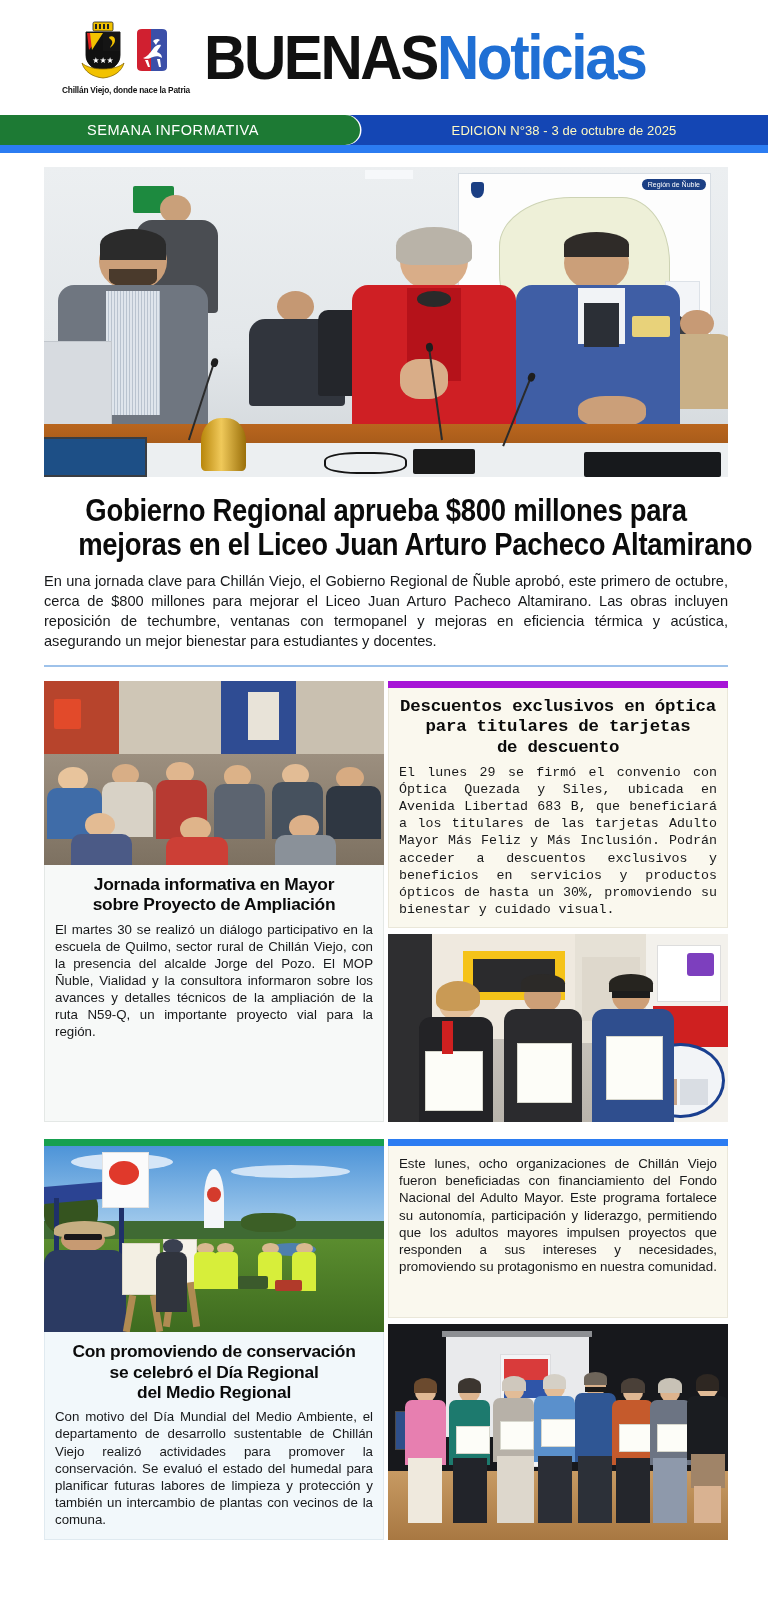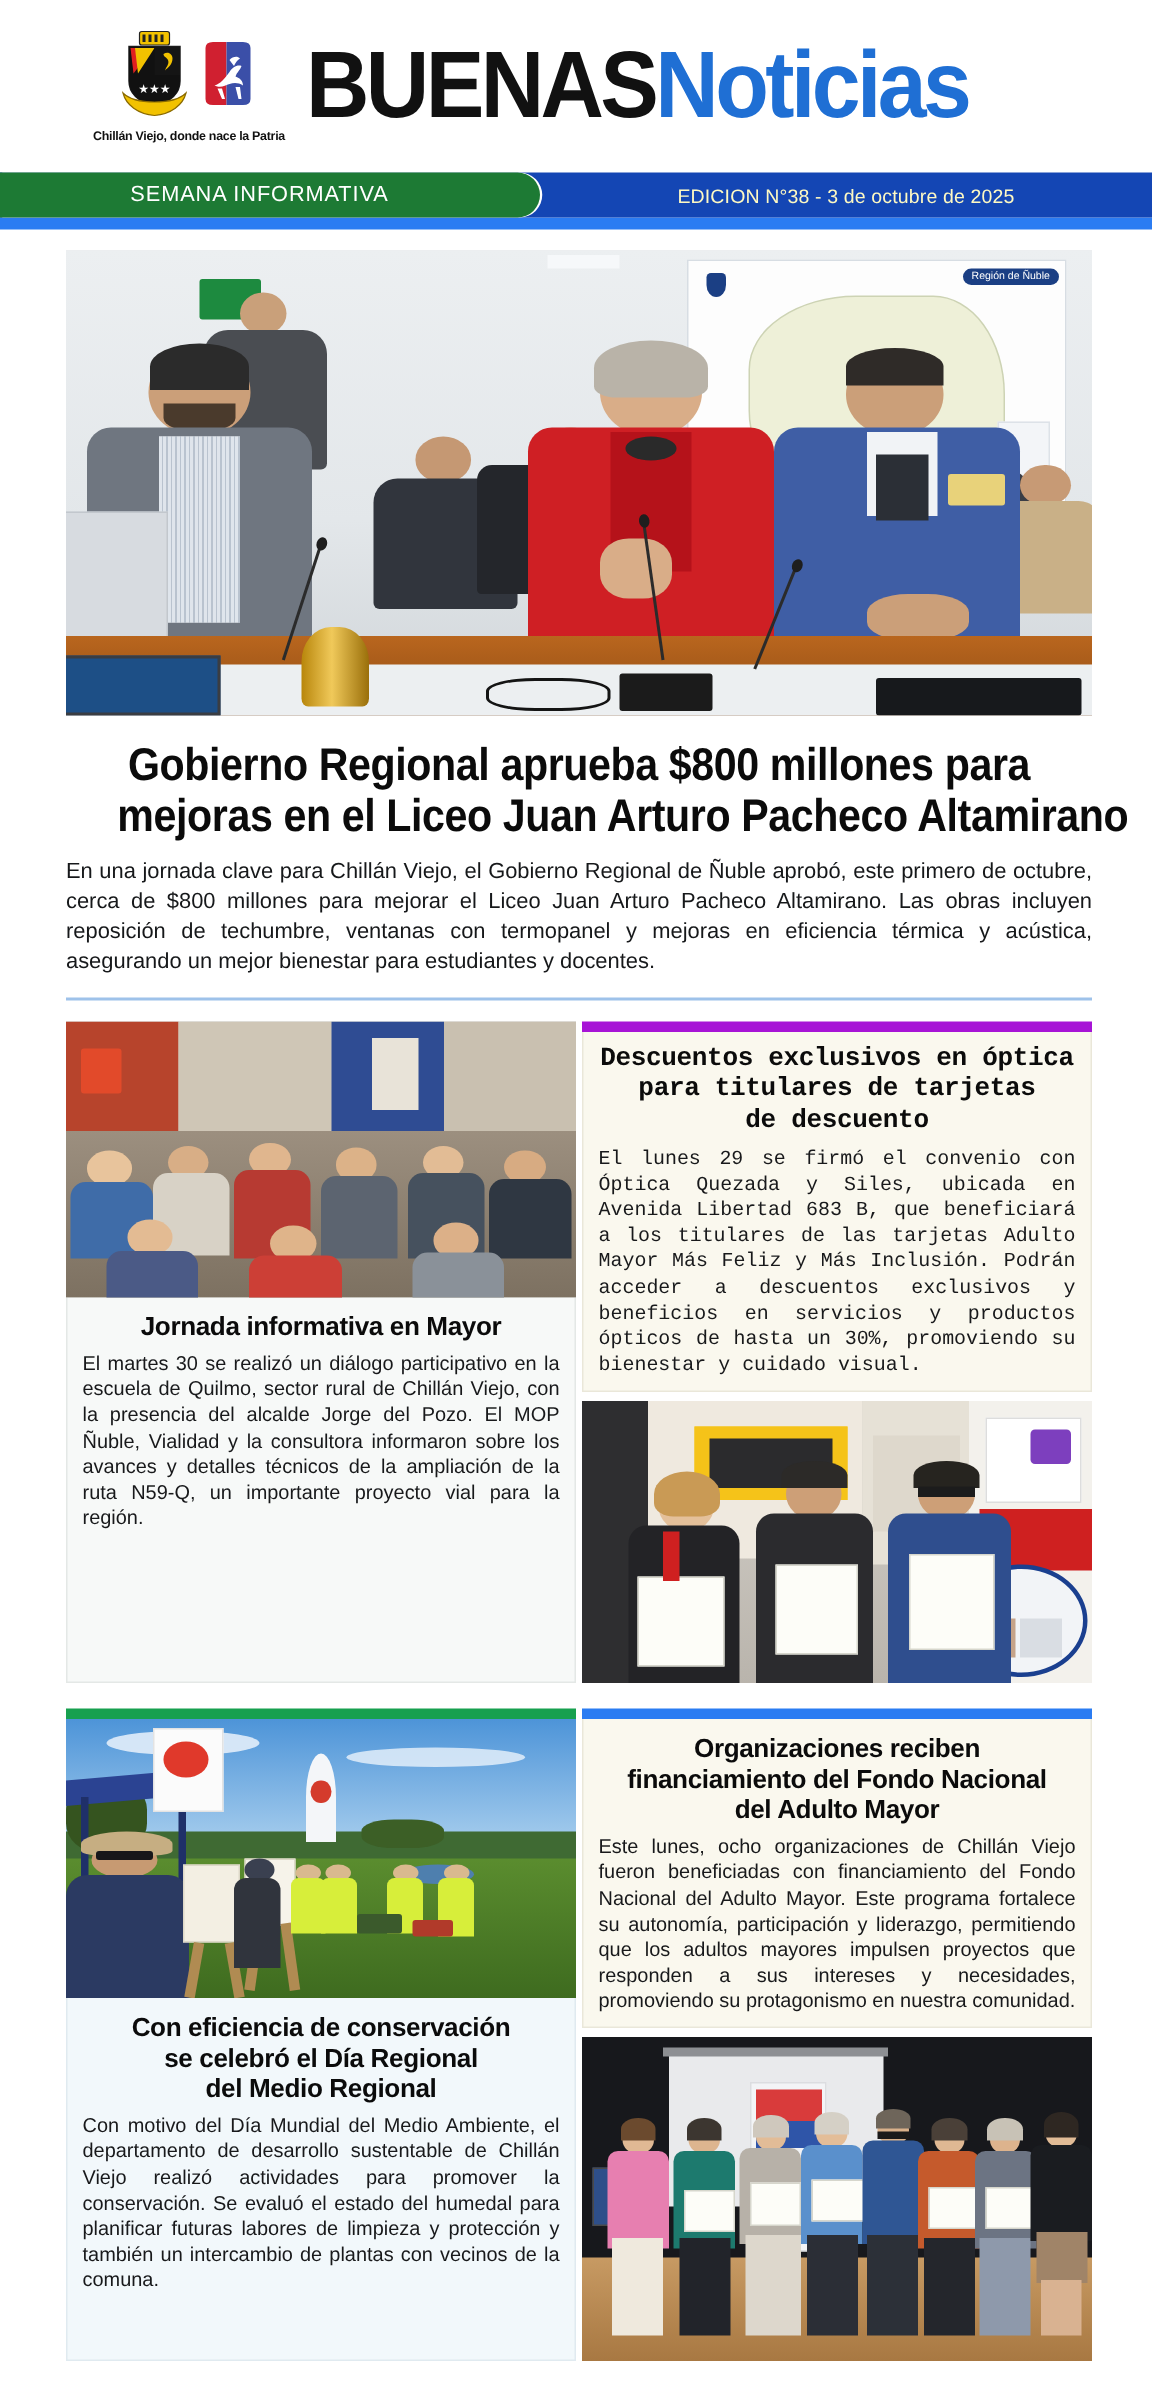--- a/index.html
+++ b/index.html
@@ -352,20 +352,21 @@
           <div class="o" style="left:8%;top:83%;width:18%;height:20%;background:#4b5a86;border-radius:10px 10px 0 0;"></div>
           <div class="o" style="left:40%;top:74%;width:9%;height:13%;background:#dfb48a;border-radius:50%;"></div>
           <div class="o" style="left:36%;top:85%;width:18%;height:18%;background:#cc3f36;border-radius:10px 10px 0 0;"></div>
           <div class="o" style="left:72%;top:73%;width:9%;height:13%;background:#dcb088;border-radius:50%;"></div>
           <div class="o" style="left:68%;top:84%;width:18%;height:19%;background:#8a9199;border-radius:10px 10px 0 0;"></div>
         </div>
       </div>
       <div class="card-body">
         <h2 class="card-title">
           <div>Jornada informativa en Mayor</div>
+          <div>sobre Proyecto de Ampliación</div>
         </h2>
         <p class="card-text">El martes 30 se realizó un diálogo participativo en la escuela de Quilmo, sector rural de Chillán Viejo, con la presencia del alcalde Jorge del Pozo. El MOP Ñuble, Vialidad y la consultora informaron sobre los avances y detalles técnicos de la ampliación de la ruta N59-Q, un importante proyecto vial para la región.</p>
       </div>
     </article>
 
     <article class="card">
       <div class="card-accent" style="background:#a714d6"></div>
       <div class="card-body cream" style="padding-bottom:9px;font-family:Liberation Mono, monospace;">
         <h2 class="card-title">
           <div>Descuentos exclusivos en óptica</div>
@@ -455,36 +456,31 @@
           <div class="o" style="left:63%;top:57%;width:7%;height:20%;background:#d7ee3a;border-radius:5px 5px 0 0;"></div>
           <div class="o" style="left:74%;top:52%;width:5%;height:6%;background:#d9b98f;border-radius:50%;"></div>
           <div class="o" style="left:73%;top:57%;width:7%;height:21%;background:#d7ee3a;border-radius:5px 5px 0 0;"></div>
 
           <div class="o" style="left:57%;top:70%;width:9%;height:7%;background:#3b5a2c;border-radius:2px;"></div>
           <div class="o" style="left:68%;top:72%;width:8%;height:6%;background:#b13a2a;border-radius:2px;"></div>
         </div>
       </div>
       <div class="card-body icy">
         <h2 class="card-title">
-          <div>Con eficiencia de conservación</div>
+          <div>Con promoviendo de conservación</div>
           <div>se celebró el Día Regional</div>
           <div>del Medio Regional</div>
         </h2>
         <p class="card-text">Con motivo del Día Mundial del Medio Ambiente, el departamento de desarrollo sustentable de Chillán Viejo realizó actividades para promover la conservación. Se evaluó el estado del humedal para planificar futuras labores de limpieza y protección y también un intercambio de plantas con vecinos de la comuna.</p>
       </div>
     </article>
 
     <article class="card">
       <div class="card-accent" style="background:#2b7cf2"></div>
       <div class="card-body cream" style="padding-bottom:9px;">
-        <h2 class="card-title">
-          <div>Organizaciones reciben</div>
-          <div>financiamiento del Fondo Nacional</div>
-          <div>del Adulto Mayor</div>
-        </h2>
         <p class="card-text">Este lunes, ocho organizaciones de Chillán Viejo fueron beneficiadas con financiamiento del Fondo Nacional del Adulto Mayor. Este programa fortalece su autonomía, participación y liderazgo, permitiendo que los adultos mayores impulsen proyectos que responden a sus intereses y necesidades, promoviendo su protagonismo en nuestra comunidad.</p>
       </div>
       <div class="card-photo ph-216" style="margin-top:6px;">
         <div class="scene">
           <div class="o" style="inset:0;background:#17181c;"></div>
           <div class="o" style="left:17%;top:4%;width:42%;height:48%;background:#e9eaec;"></div>
           <div class="o" style="left:16%;top:3%;width:44%;height:3%;background:#8d8f93;"></div>
           <div class="o" style="left:33%;top:14%;width:15%;height:52%;background:#f3f4f6;border:1px solid #dcdde0;"></div>
           <div class="o" style="left:34%;top:16%;width:13%;height:10%;background:#d93b3b;"></div>
           <div class="o" style="left:34%;top:26%;width:13%;height:8%;background:#2f55a8;"></div>

